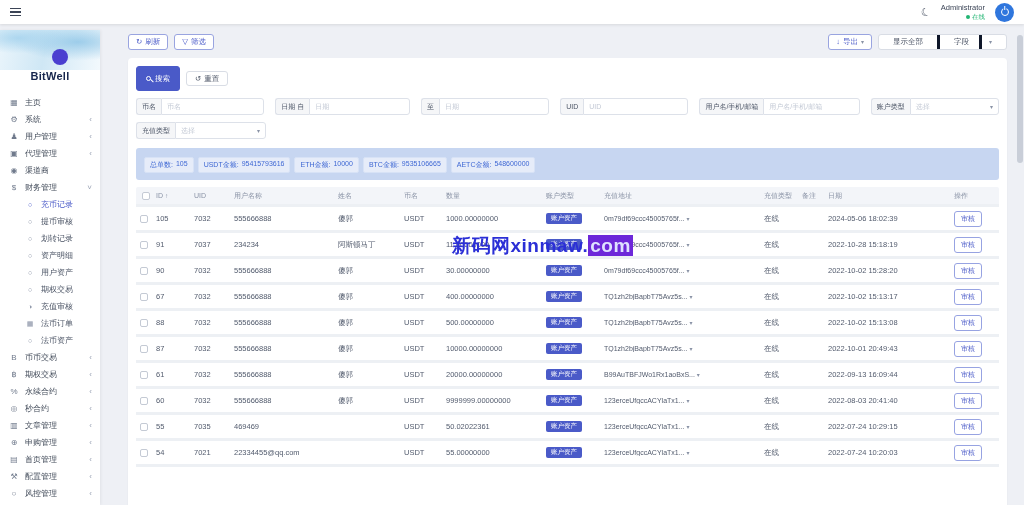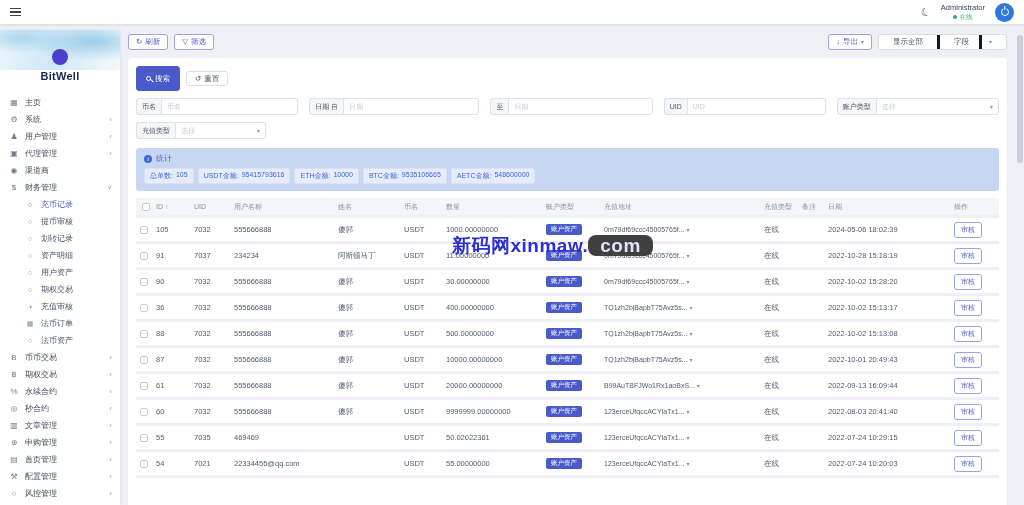--- a/index.html
+++ b/index.html
@@ -6,30 +6,30 @@
   html,body{width:1024px;height:505px;overflow:hidden}
   body{font-family:"Liberation Sans","DejaVu Sans",sans-serif;background:#eef0f5;color:#3b4456;position:relative}
 
   
   .topbar{position:fixed;top:0;left:0;right:0;height:24px;background:#fff;box-shadow:0 1px 3px rgba(0,0,0,.10);
     display:flex;align-items:center;justify-content:space-between;padding:0 10px;z-index:30}
   .burger{display:flex;flex-direction:column;gap:2px;cursor:pointer}
   .burger i{display:block;width:11px;height:1.5px;background:#3b4456}
   .tb-right{display:flex;align-items:center;gap:10px}
   .moon{font-size:11px;color:#5a6272;transform:rotate(-18deg)}
-  .userbox{text-align:center;line-height:1.15}
+  .userbox{text-align:right;line-height:1.15}
   .uname{font-size:7.5px;color:#3b4456}
   .ustatus{font-size:6.5px;color:#22b573}
   .ustatus .dot{display:inline-block;width:4px;height:4px;border-radius:50%;background:#22b573;margin-right:2px;vertical-align:middle}
   .avatar{width:19px;height:19px;border-radius:50%;background:#2f76dd;display:flex;align-items:center;justify-content:center}
   .pwr{width:8px;height:8px;border:1.5px solid #fff;border-radius:50%;position:relative}
   .pwr::after{content:'';position:absolute;left:50%;top:-3.5px;transform:translateX(-50%);width:1.5px;height:4.5px;background:#fff;box-shadow:0 0 0 1px #2f76dd}
 
   
-  .sidebar{position:fixed;top:30px;left:0;width:120px;bottom:0;background:#fff;box-shadow:1px 0 3px rgba(0,0,0,.06);z-index:20;overflow:hidden}
+  .sidebar{position:fixed;top:30px;left:0;width:100px;bottom:0;background:#fff;box-shadow:1px 0 3px rgba(0,0,0,.06);z-index:20;overflow:hidden}
   .brand{height:62px;position:relative}
   .brand-waves{position:absolute;top:0;left:0;right:0;height:40px;
     background:
       radial-gradient(70px 22px at 18% 20%, rgba(168,212,238,.9) 0%, rgba(168,212,238,0) 70%),
       radial-gradient(90px 26px at 78% 30%, rgba(140,196,230,.8) 0%, rgba(140,196,230,0) 72%),
       radial-gradient(80px 24px at 45% 0%, rgba(216,237,248,1) 0%, rgba(216,237,248,0) 75%),
       linear-gradient(100deg,#eaf5fb 0%,#cfe7f5 45%,#f3f9fd 100%)}
   .brand-logo{position:absolute;top:19px;left:52px;width:16px;height:16px;border-radius:50%;background:#4a3fd0}
   .brand-name{position:absolute;top:40px;left:0;right:0;text-align:center;font-size:11px;font-weight:bold;color:#17254c;letter-spacing:.3px}
   .nav{padding-top:2px}
@@ -92,21 +92,21 @@
   .sort{color:#8a93a6;font-size:6.5px}
   .trow{height:26px;background:#fff;border-bottom:3px solid #edf0f4}
   .td{font-size:7.5px;color:#525b6d;white-space:nowrap;overflow:hidden;padding-right:4px}
   .td.addr{font-size:7px}
   .cbx{display:inline-block;width:8px;height:8px;border:1px solid #c4cad4;border-radius:2px;background:#fff;cursor:pointer;vertical-align:middle}
   .badge{display:inline-block;background:#4a5ac8;color:#fff;font-size:6.5px;padding:2px 5px;border-radius:2px;line-height:1}
   .btn-audit{background:#fff;border:1px solid #97a3e2;color:#4a5ac8;font-size:7px;padding:2px 6px;border-radius:3px;cursor:pointer;font-family:inherit}
 
   
   .watermark{position:absolute;left:452px;top:233px;z-index:40;font-size:19px;font-weight:bold;color:#2b2fd6;letter-spacing:.5px;white-space:nowrap}
-  .wm-hl{background:#404040;color:#dfe1ff;padding:0 12px;border-radius:8px}
+  .wm-hl{background:#6d28d9;color:#dfe1ff;padding:0 2px;border-radius:0}
   .vscroll{position:fixed;right:1px;top:30px;bottom:0;width:6px;z-index:50}
   .vthumb{width:6px;height:128px;margin-top:5px;background:#c9ced8;border-radius:3px}
 </style>
 </head>
 <body>
 
 <div class="topbar">
   <div class="burger">
       <i></i>
       <i></i>
@@ -313,43 +313,43 @@
        <input class="finput" placeholder="日期" style="">
      </div>
         <div class="fgroup" style="flex:1 1 0">
        <span class="flabel">至</span>
        <input class="finput" placeholder="日期" style="">
      </div>
         <div class="fgroup" style="flex:1 1 0">
        <span class="flabel">UID</span>
        <input class="finput" placeholder="UID" style="">
      </div>
+        <div class="fgroup" style="flex:1.25 1 0">
+       <span class="flabel">用户名/手机/邮箱</span>
+       <input class="finput" placeholder="用户名/手机/邮箱" style="">
+     </div>
         <div class="fgroup" style="flex:1 1 0">
        <span class="flabel">账户类型</span>
        <span class="fselect">
             <span>选择</span>
             <span class="caret">▾</span>
           </span>
      </div>
       </div>
     <div class="frow" id="filter-row-2">
         <div class="fgroup" style="flex:0 0 130px">
        <span class="flabel">充值类型</span>
        <span class="fselect">
             <span>选择</span>
             <span class="caret">▾</span>
           </span>
      </div>
       </div>
 
     <div class="stats">
-      <div class="stats-head">
-        <span class="info-ico">i</span>
-        <span>统计</span>
-      </div>
       <div class="chips" id="stats-chips">
           <span class="chip">
             <span>总单数:</span>
             <span>105</span>
           </span>
           <span class="chip">
             <span>USDT金额:</span>
             <span>95415793616</span>
           </span>
           <span class="chip">
@@ -423,21 +423,21 @@
        <div class="td">30.00000000</div>
        <div class="td"><span class="badge">账户资产</span></div>
        <div class="td addr">0m79df69ccc45005765f... <span class="caret">▾</span></div>
        <div class="td">在线</div>
        <div class="td"></div>
        <div class="td">2022-10-02 15:28:20</div>
        <div class="td"><button class="btn-audit">审核</button></div>
      </div>
         <div class="tgrid trow">
        <div class="td" style="text-align:center"><span class="cbx"></span></div>
-       <div class="td">36</div>
+       <div class="td">67</div>
        <div class="td">7032</div>
        <div class="td">555666888</div>
        <div class="td">傻郭</div>
        <div class="td">USDT</div>
        <div class="td">400.00000000</div>
        <div class="td"><span class="badge">账户资产</span></div>
        <div class="td addr">TQ1zh2bjBapbT75Avz5s... <span class="caret">▾</span></div>
        <div class="td">在线</div>
        <div class="td"></div>
        <div class="td">2022-10-02 15:13:17</div>

